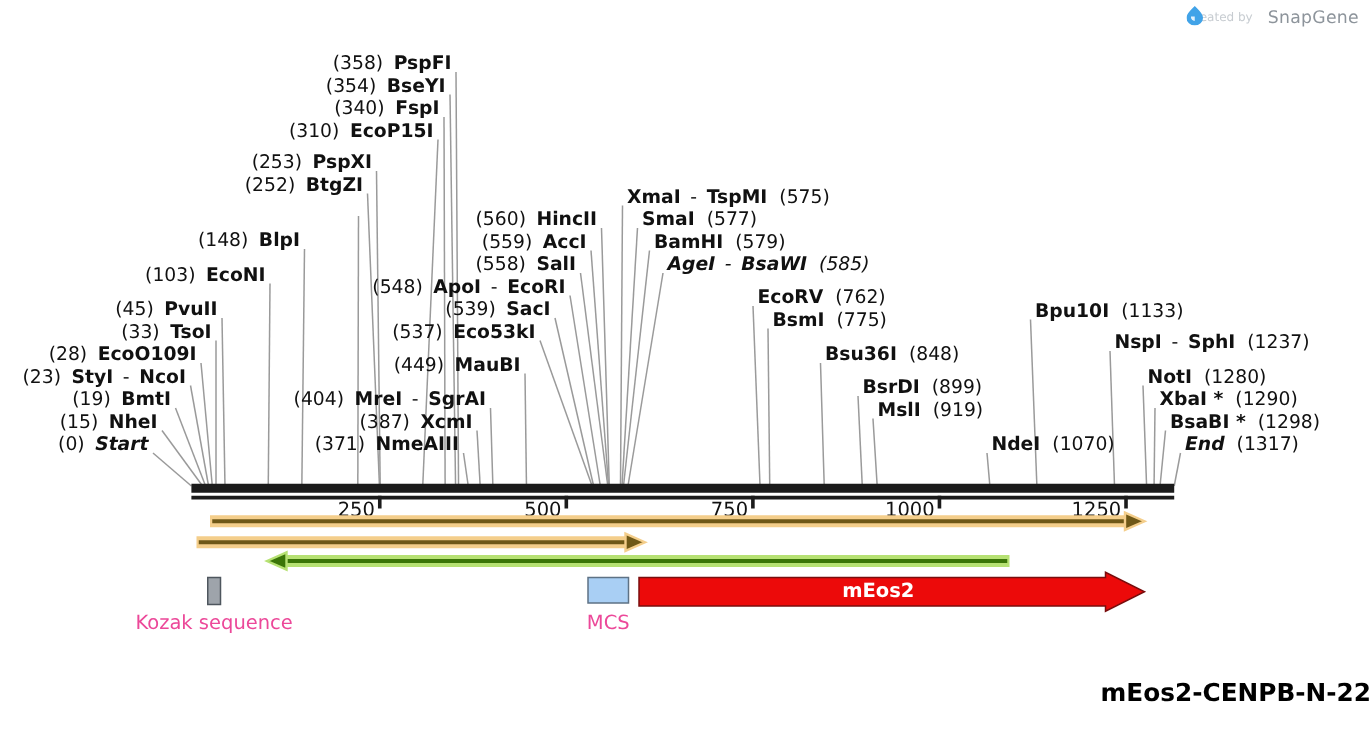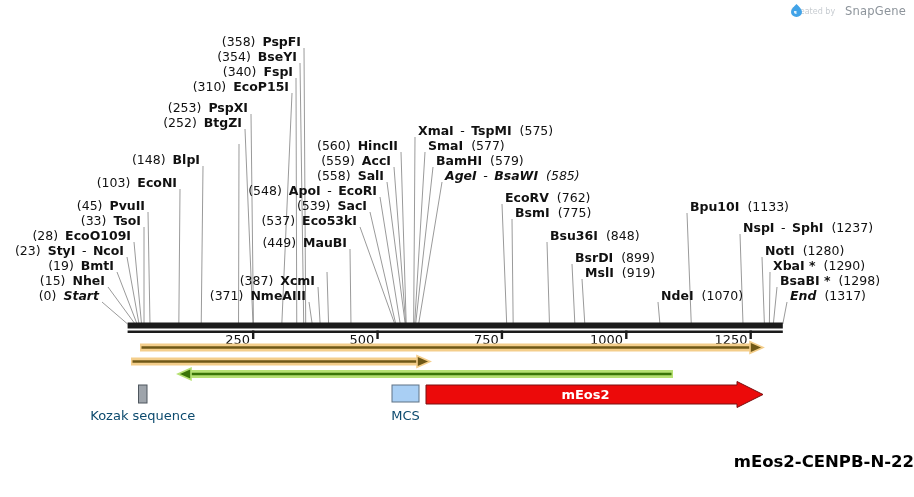--- a/index.html
+++ b/index.html
@@ -8,21 +8,21 @@
   svg{position:absolute;left:0;top:0;}
   #labels{position:absolute;left:0;top:0;width:914px;height:497px;pointer-events:none;}
   #labels>*{pointer-events:auto;}
   .site{position:absolute;white-space:nowrap;font-size:12.5px;line-height:15px;color:#111;}
   .site .name{font-weight:bold;}
   .site .name.it{font-style:italic;}
   .site .sep{font-weight:normal;}
   .site .pos{font-weight:normal;color:#111;}
   .site.sideleft .pos{margin-right:7px;}
   .site.sideright .pos{margin-left:8px;}
-  .feat-label{position:absolute;font-size:13px;color:#0c4a6e;white-space:nowrap;transform:translateX(-50%);}
+  .feat-label{position:absolute;font-size:13px;color:#ec4899;white-space:nowrap;transform:translateX(-50%);}
   .cds-label{position:absolute;font-size:13px;font-weight:bold;white-space:nowrap;transform:translateX(-50%);}
   .title{position:absolute;left:0;right:0;text-align:right;font-weight:bold;font-size:16.5px;color:#000;}
   .subtitle{position:absolute;left:0;right:0;text-align:center;font-size:12.5px;color:#222;}
   .watermark{position:absolute;top:4px;right:8px;display:flex;align-items:center;gap:5px;}
   .wm-created{font-size:8px;color:#c7ccd1;}
   .wm-brand{font-size:11.5px;color:#8d949b;font-weight:500;letter-spacing:.2px;}
 </style>
 </head>
 <body>
 
@@ -127,20 +127,21 @@
       <div class="site sideleft" style="top: 258px; right: 800px;"><span class="pos">(19)</span><span class="name">BmtI</span></div>
       <div class="site sideleft" style="top: 273px; right: 809px;"><span class="pos">(15)</span><span class="name">NheI</span></div>
       <div class="site sideleft" style="top: 288px; right: 815px;"><span class="pos">(0)</span><span class="name it">Start</span></div>
       <div class="site sideleft" style="top: 138px; right: 516px;"><span class="pos">(560)</span><span class="name">HincII</span></div>
       <div class="site sideleft" style="top: 153px; right: 523px;"><span class="pos">(559)</span><span class="name">AccI</span></div>
       <div class="site sideleft" style="top: 168px; right: 530px;"><span class="pos">(558)</span><span class="name">SalI</span></div>
       <div class="site sideleft" style="top: 183px; right: 537px;"><span class="pos">(548)</span><span class="name">ApoI</span><span class="sep">  -  </span><span class="name">EcoRI</span></div>
       <div class="site sideleft" style="top: 198px; right: 547px;"><span class="pos">(539)</span><span class="name">SacI</span></div>
       <div class="site sideleft" style="top: 213px; right: 557px;"><span class="pos">(537)</span><span class="name">Eco53kI</span></div>
       <div class="site sideleft" style="top: 235px; right: 567px;"><span class="pos">(449)</span><span class="name">MauBI</span></div>
+      <div class="site sideleft" style="top: 258px; right: 590px;"><span class="pos">(404)</span><span class="name">MreI</span><span class="sep">  -  </span><span class="name">SgrAI</span></div>
       <div class="site sideleft" style="top: 273px; right: 599px;"><span class="pos">(387)</span><span class="name">XcmI</span></div>
       <div class="site sideleft" style="top: 288px; right: 608px;"><span class="pos">(371)</span><span class="name">NmeAIII</span></div>
       <div class="site sideright" style="top: 123px; left: 418px;"><span class="name">XmaI</span><span class="sep">  -  </span><span class="name">TspMI</span><span class="pos">(575)</span></div>
       <div class="site sideright" style="top: 138px; left: 428px;"><span class="name">SmaI</span><span class="pos">(577)</span></div>
       <div class="site sideright" style="top: 153px; left: 436px;"><span class="name">BamHI</span><span class="pos">(579)</span></div>
       <div class="site sideright" style="top: 168px; left: 445px; font-style: italic;"><span class="name">AgeI</span><span class="sep">  -  </span><span class="name">BsaWI</span><span class="pos">(585)</span></div>
       <div class="site sideright" style="top: 190px; left: 505px;"><span class="name">EcoRV</span><span class="pos">(762)</span></div>
       <div class="site sideright" style="top: 205px; left: 515px;"><span class="name">BsmI</span><span class="pos">(775)</span></div>
       <div class="site sideright" style="top: 228px; left: 550px;"><span class="name">Bsu36I</span><span class="pos">(848)</span></div>
       <div class="site sideright" style="top: 250px; left: 575px;"><span class="name">BsrDI</span><span class="pos">(899)</span></div>

